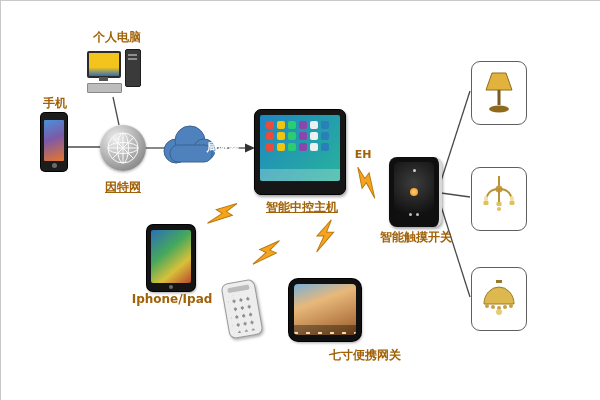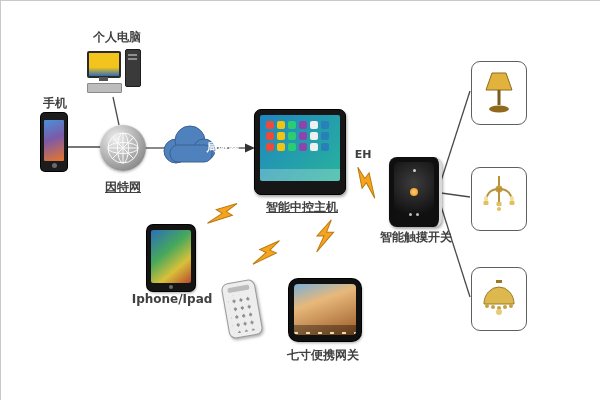--- a/index.html
+++ b/index.html
@@ -3,33 +3,33 @@
 <meta charset="utf-8">
 <style>
   html,body{margin:0;padding:0;background:#fff;}
   #stage{
     position:relative;width:600px;height:400px;background:#ffffff;
     border:1px solid #c9c9c9;overflow:hidden;
     font-family:"DejaVu Sans","Liberation Sans",sans-serif;
   }
   #wires{position:absolute;left:0;top:0;z-index:1;}
   .dev{position:absolute;z-index:2;}
-  .lbl{position:absolute;z-index:3;font-size:12px;font-weight:600;color:#404040;text-align:center;line-height:1.15;}
+  .lbl{position:absolute;z-index:3;font-size:12px;font-weight:600;color:#a16207;text-align:center;line-height:1.15;}
 
   
   .lbl-pc{left:84px;top:30px;width:64px;}
   .lbl-phone{left:32px;top:96px;width:44px;font-family:Liberation Serif, serif;}
   .lbl-internet{left:96px;top:180px;width:52px;text-decoration:underline;}
   .lbl-lan{left:168px;top:141px;width:44px;color:#fff;font-size:11px;margin-left:32px;}
   .lbl-host{left:251px;top:200px;width:100px;text-decoration:underline;}
   .lbl-eh{left:346px;top:148px;width:32px;font-size:11px;text-align:center;}
   .lbl-switch{left:372px;top:230px;width:86px;}
   .lbl-ipad{left:128px;top:292px;width:86px;}
   .lbl-remote{left:198px;top:328px;width:96px;}
-  .lbl-gateway{left:272px;top:348px;width:100px;}
+  .lbl-gateway{left:300px;top:348px;width:100px;text-align:right;}
 
   
   #pc-icon{left:86px;top:46px;width:56px;height:50px;}
   #pc-icon .monitor{position:absolute;left:0;top:4px;width:30px;height:23px;border:2px solid #2b2b2b;border-radius:2px;background:linear-gradient(#f3c41c 62%,#2f6db5);}
   #pc-icon .stand{position:absolute;left:12px;top:30px;width:9px;height:4px;background:#555;}
   #pc-icon .kbd{position:absolute;left:0;top:36px;width:33px;height:8px;background:#bdbdbd;border:1px solid #8a8a8a;border-radius:1px;}
   #pc-icon .tower{position:absolute;left:38px;top:2px;width:14px;height:36px;background:#3a3a3a;border:1px solid #1d1d1d;border-radius:2px;}
   #pc-icon .tower:before{content:"";position:absolute;left:2px;top:4px;width:9px;height:2px;background:#8f8f8f;box-shadow:0 4px 0 #8f8f8f;}
 
   

